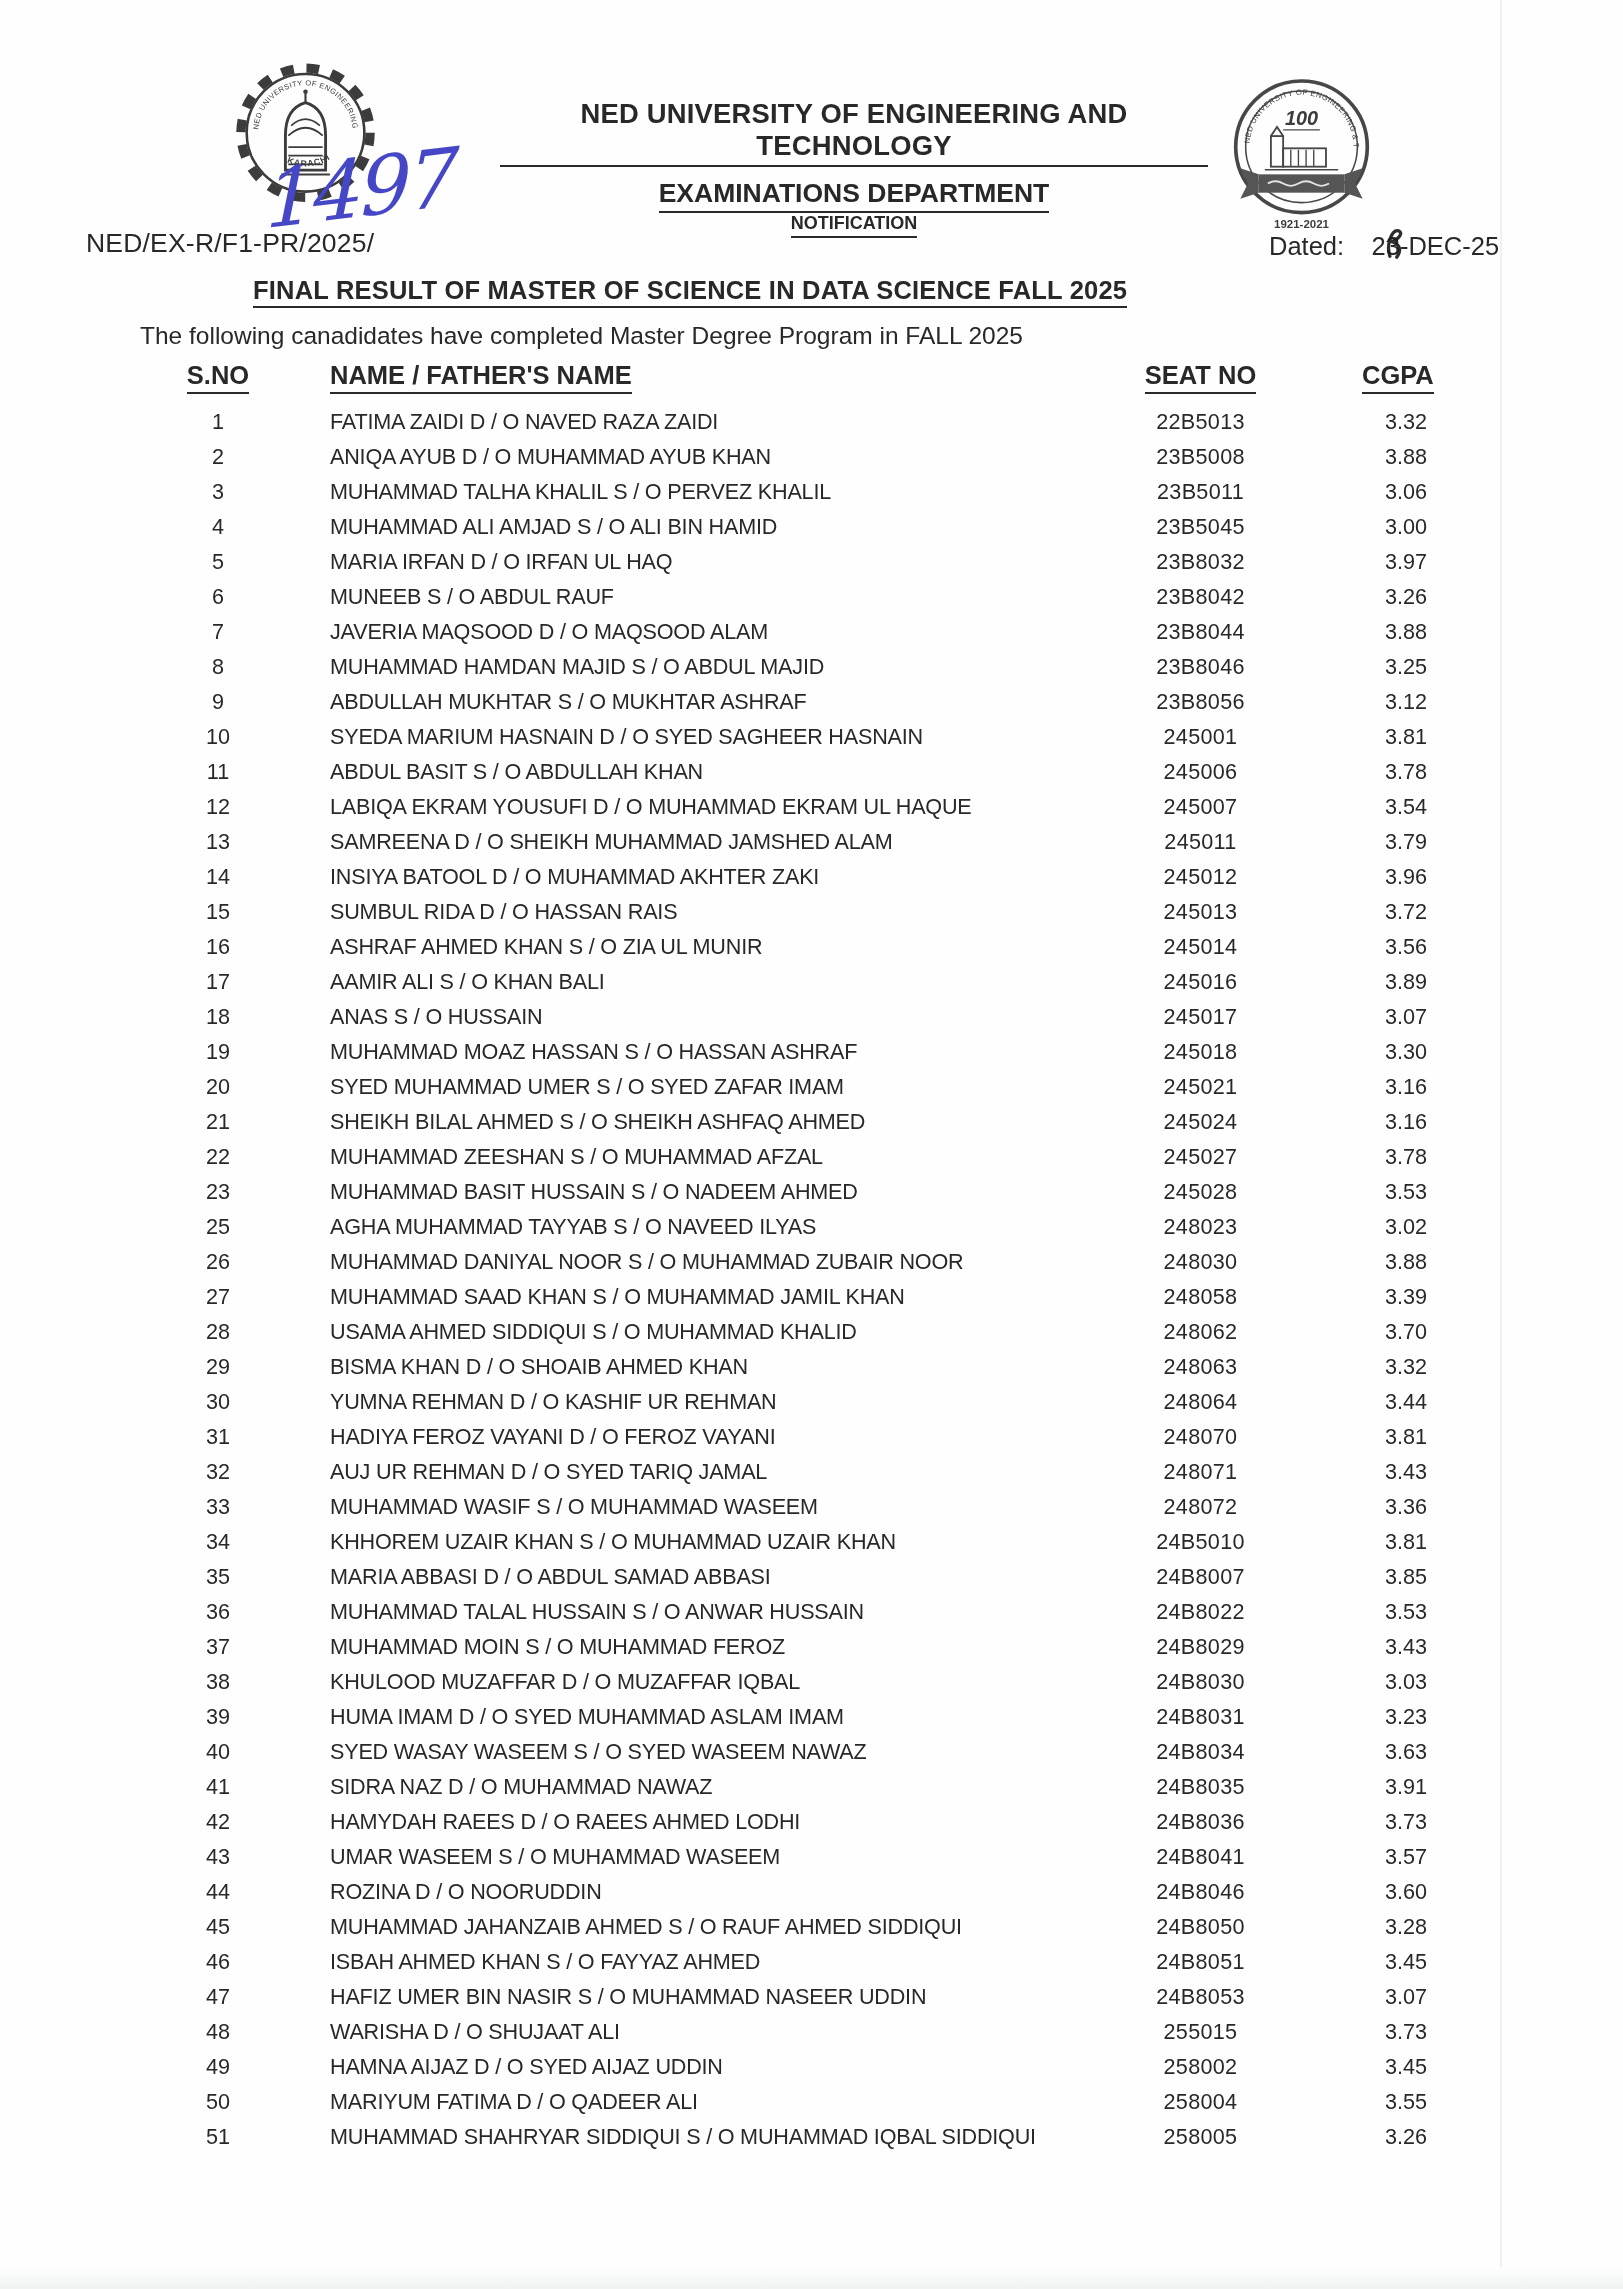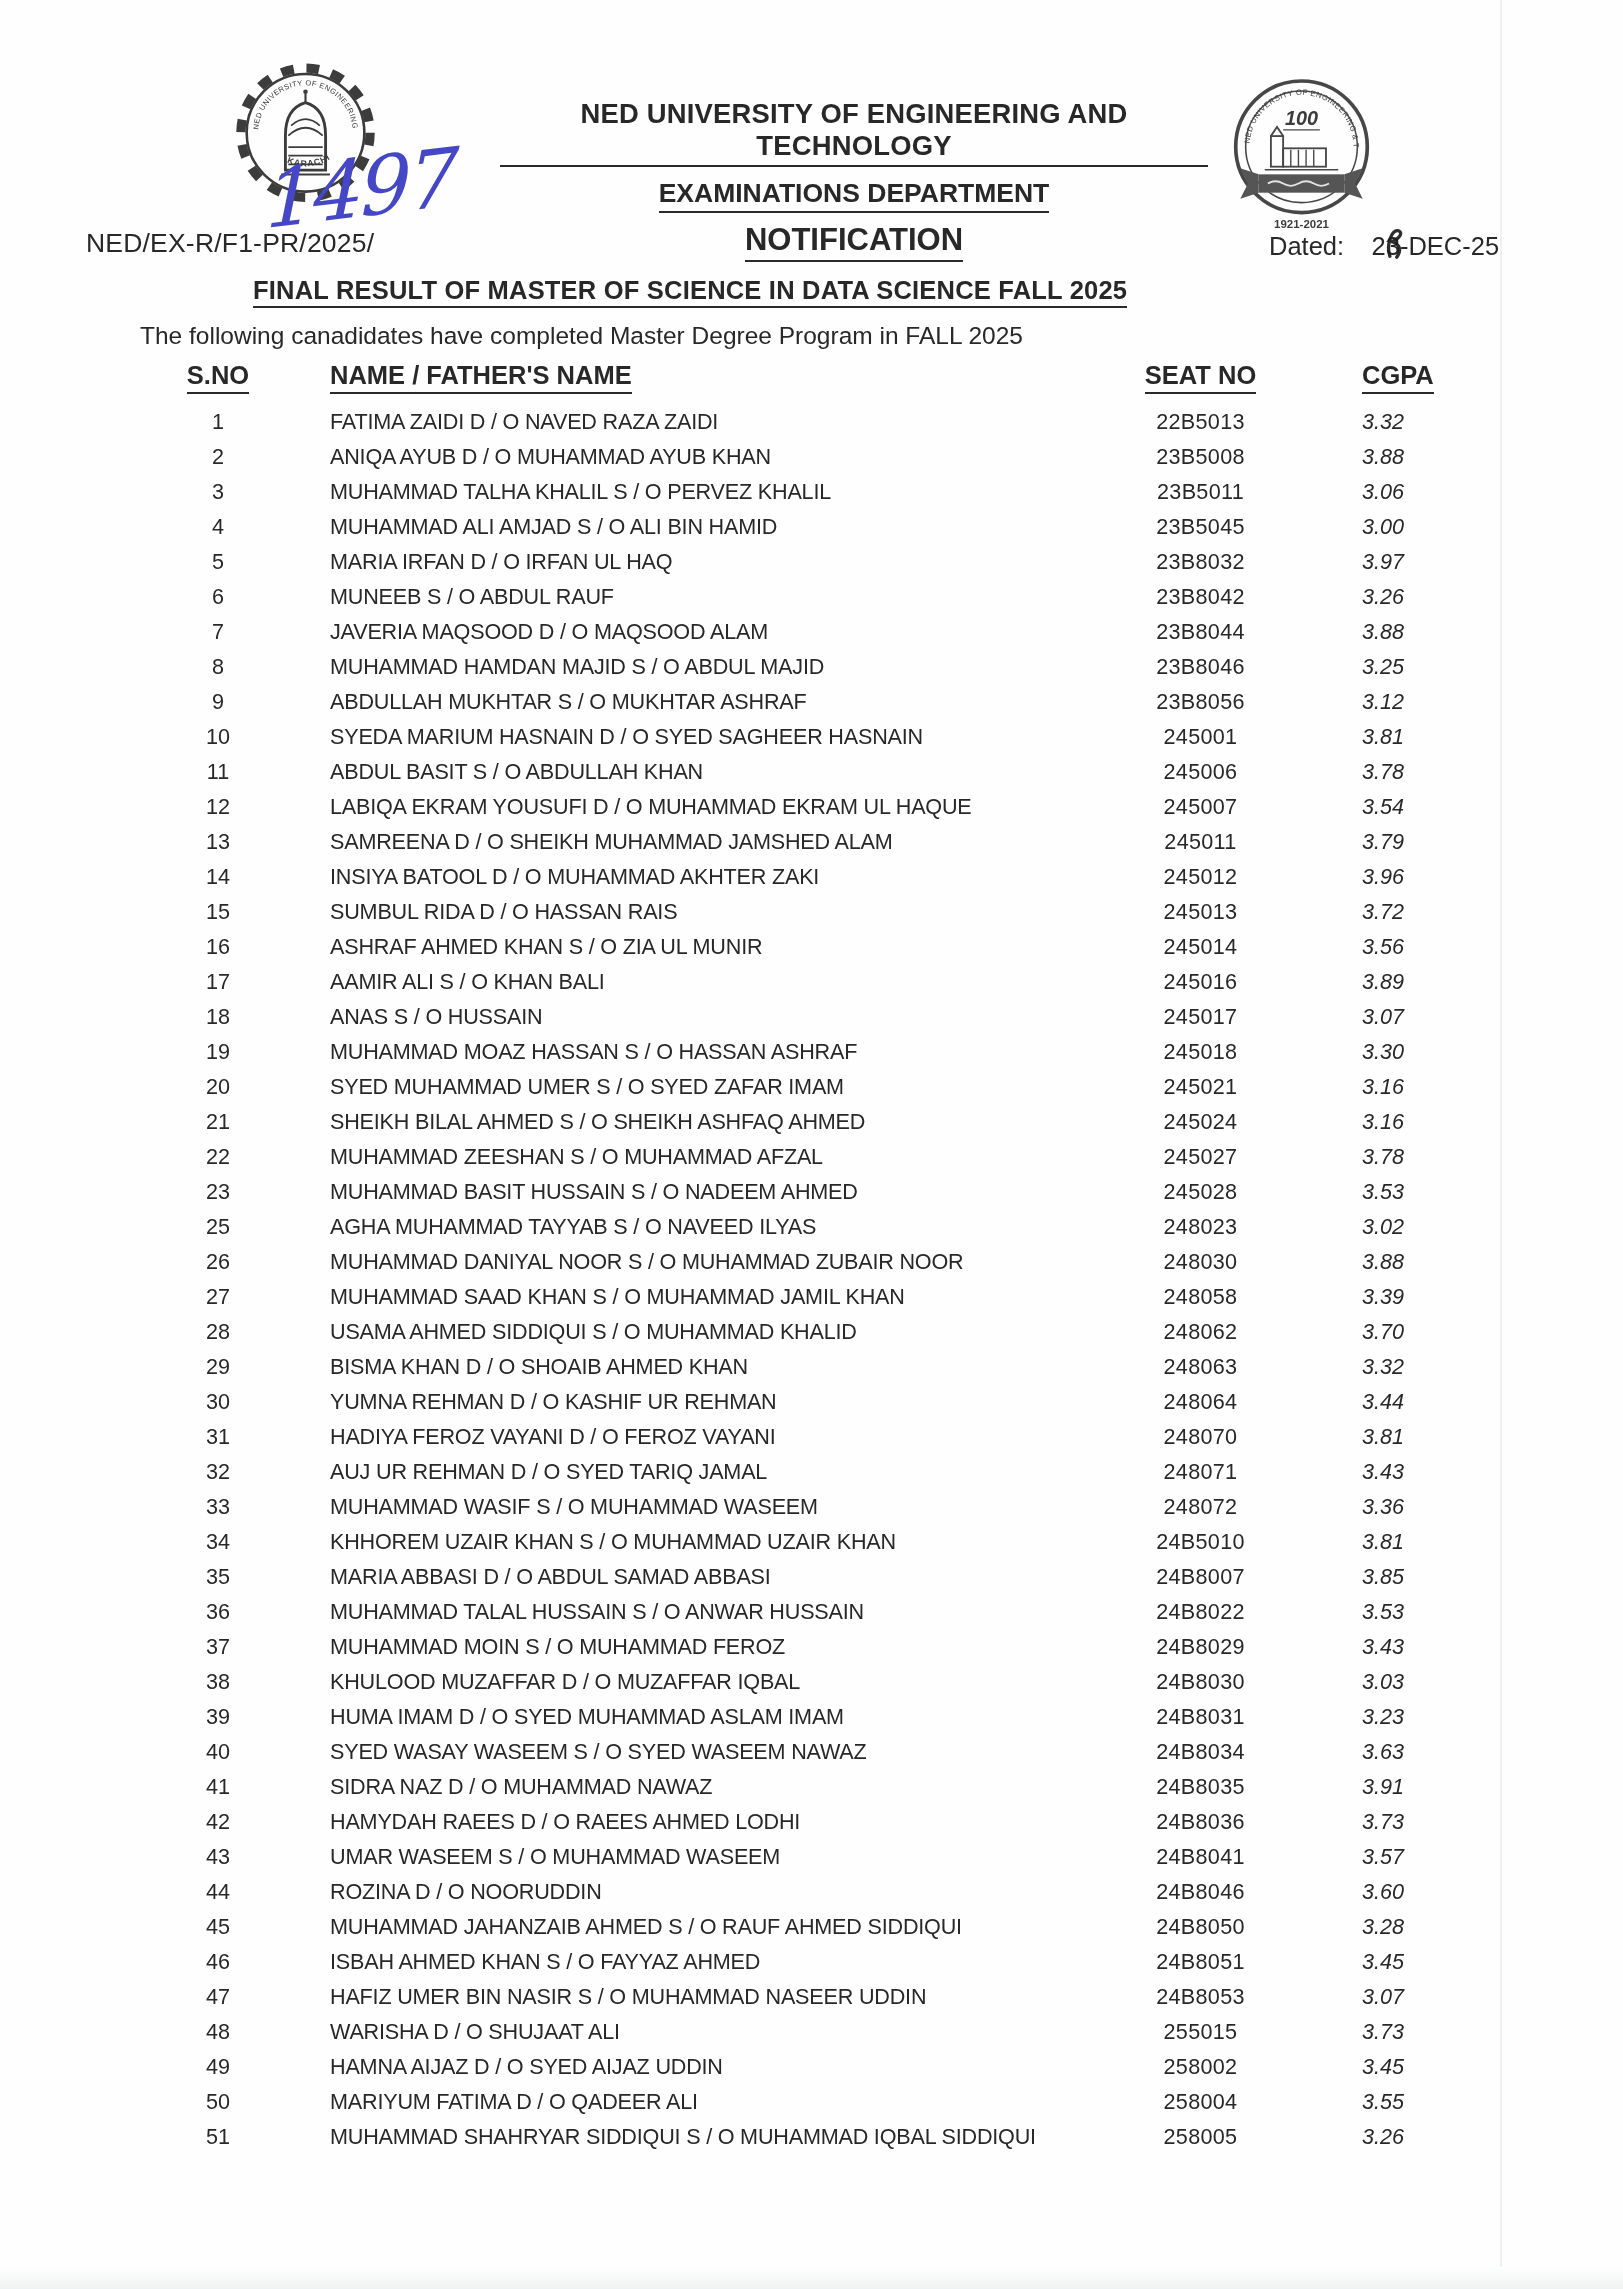--- a/index.html
+++ b/index.html
@@ -10,21 +10,21 @@
   }
   .u{border-bottom:2.9px solid #2a2a2a;padding-bottom:2.9px;}
   .u2{border-bottom:2.9px solid #2a2a2a;padding-bottom:2px;}
 
   
   .logo-left{position:absolute;left:222px;top:61px;width:167px;height:155px;}
   .logo-right{position:absolute;left:1225px;top:76px;width:153px;height:163px;}
   .header-text{position:absolute;left:500px;top:98px;width:708px;text-align:center;}
   .uni{font-size:27.4px;font-weight:bold;letter-spacing:0.2px;display:inline-block;}
   .dept{font-size:26.5px;font-weight:bold;margin-top:10.8px;}
-  .notif{font-size:31px;font-weight:bold;margin-top:9px;}
+  .notif{font-size:18px;font-weight:bold;margin-top:0;}
   .dept span,.notif span{display:inline-block;}
 
   .ref-line{position:absolute;left:86px;top:228px;font-size:26.5px;letter-spacing:0.2px;}
   .handwritten-no{
     position:absolute;left:265px;top:149px;
     font-family:"DejaVu Serif",serif;font-style:italic;
     font-size:80px;color:#4547c6;letter-spacing:-2.9px;
     transform:rotate(-7deg) skewX(-8deg);line-height:1;
   }
   .dated{position:absolute;left:1269px;top:232px;font-size:25.5px;}
@@ -43,21 +43,21 @@
   .h-name{padding-left:36px;}
   .h-seat{text-align:center;}
   .h-cgpa{padding-right:196px;}
   .h-sno span,.h-name span,.h-seat span,.h-cgpa span{display:inline-block;}
 
   .tbody{position:absolute;left:0;top:404px;width:1623px;}
   .row{height:35px;font-size:21.6px;align-items:center;line-height:1;}
   .c-sno{padding-left:142px;text-align:center;}
   .c-name{padding-left:36px;white-space:nowrap;letter-spacing:-0.2px;}
   .c-seat{text-align:center;letter-spacing:0.3px;}
-  .c-cgpa{text-align:left;padding-right:196px;font-style:italic;}
+  .c-cgpa{text-align:right;padding-right:196px;}
 
   
   .scan-right{position:absolute;top:0;left:1500px;width:2px;height:100%;background:#eef1f1;}
   .scan-bottom{position:absolute;left:0;bottom:0;width:100%;height:23.5px;background:linear-gradient(#fefefe,#eff2f2);}
   svg text{fill:#3c3c3c;}
 </style>
 </head>
 <body>
 
 <div class="page">

